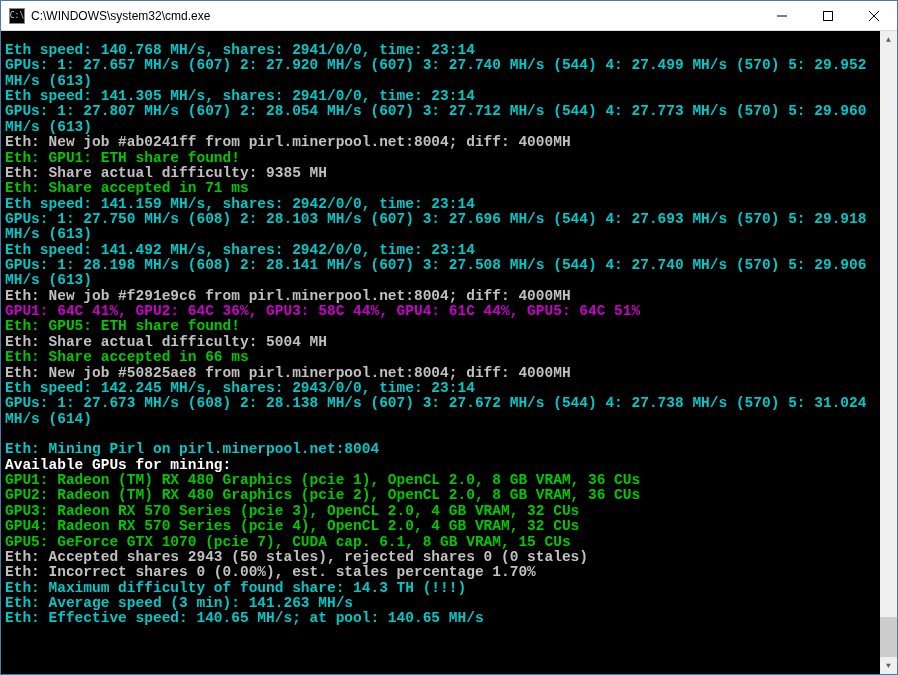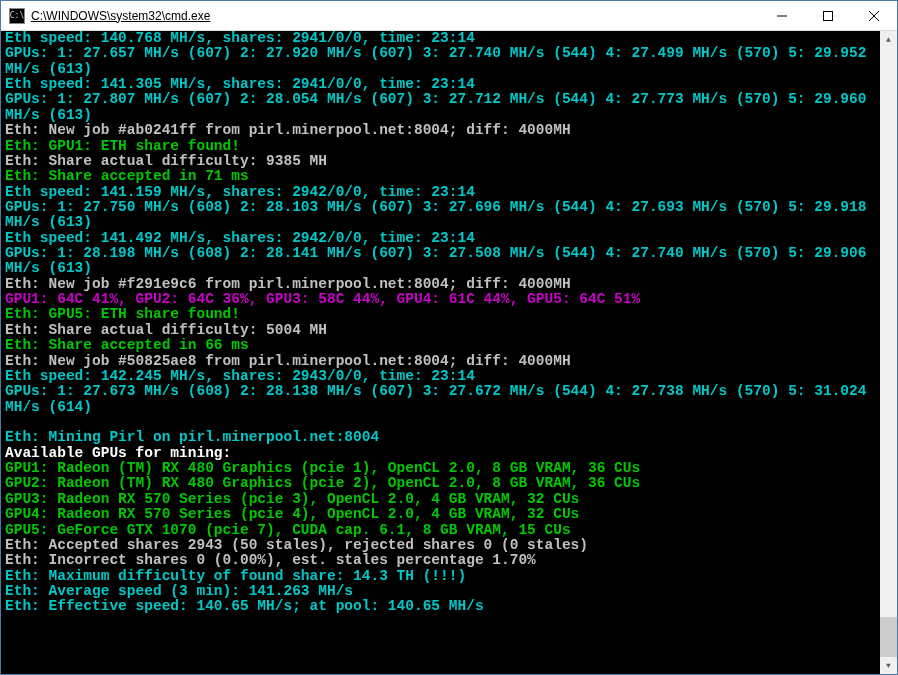--- a/index.html
+++ b/index.html
@@ -14,34 +14,34 @@
     height: 30px; background: #fff;
     display: flex; align-items: center;
     border-bottom: 1px solid #ddd;
   }
   .titlebar .icon {
     width: 16px; height: 16px; margin: 0 6px 0 8px;
     background: #000; border: 1px solid #888;
     display: flex; align-items: center; justify-content: center;
     font-size: 8px; color: #ccc; font-family: Consolas, monospace;
   }
-  .titlebar .title { font-size: 12px; color: #000; font-family: 'Segoe UI', sans-serif; flex: 1; text-decoration: underline; }
+  .titlebar .title { font-size: 12px; color: #000; font-family: 'Segoe UI', sans-serif; flex: 1; }
   .titlebar .controls { display: flex; height: 100%; }
   .titlebar .btn {
     width: 46px; height: 100%;
     display: flex; align-items: center; justify-content: center;
     font-family: 'Segoe UI', sans-serif;
   }
   .titlebar .btn svg { width: 10px; height: 10px; }
   .terminal-wrap {
     flex: 1; display: flex; background: #000; overflow: hidden;
   }
   .terminal {
     flex: 1; background: #000;
-    padding: 0 4px 2px 4px;
+    padding: 12px 4px 2px 4px;
     font-size: 14.5px; line-height: 1.06;
     white-space: pre-wrap; word-break: break-all;
     overflow: hidden;
     font-weight: bold;
   }
   .scrollbar {
     width: 17px; background: #f0f0f0;
     display: flex; flex-direction: column;
   }
   .scrollbar .arrow {

